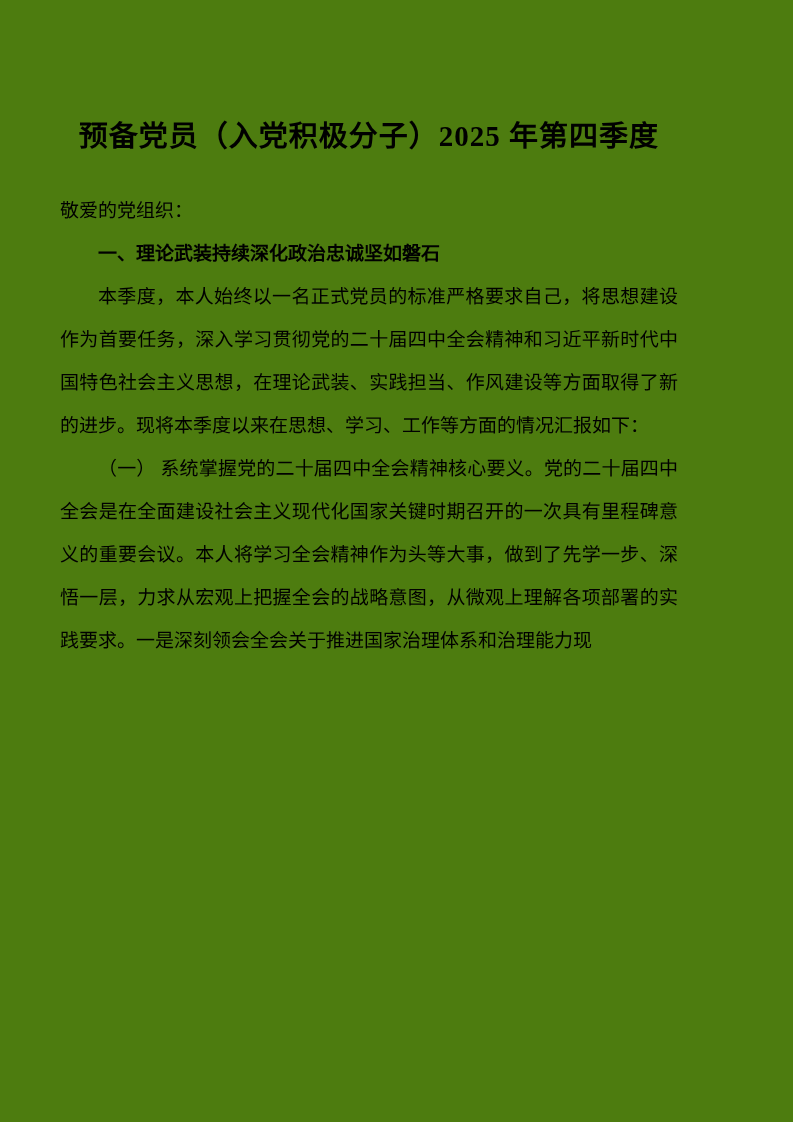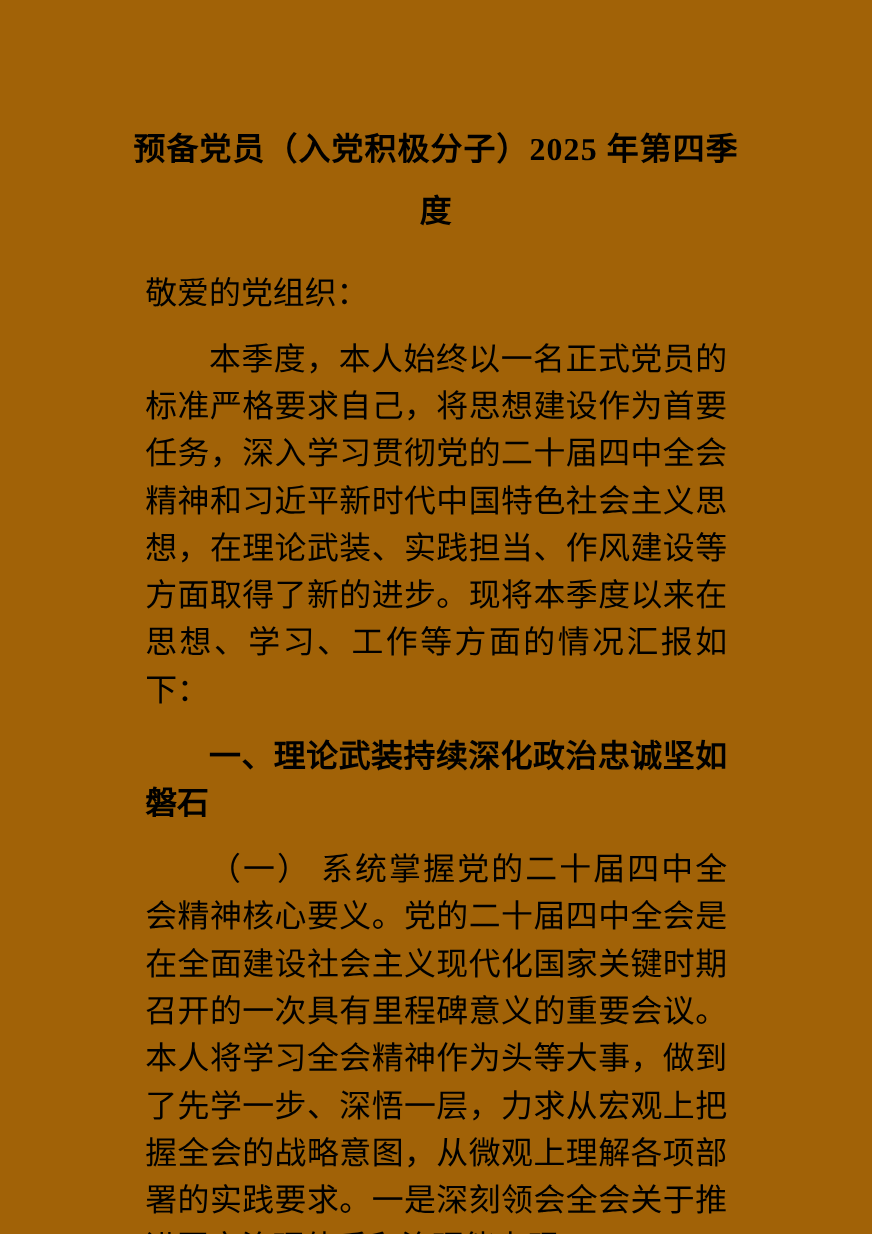--- a/index.html
+++ b/index.html
@@ -11,38 +11,38 @@
     width: 793px;
     height: 1122px;
     overflow: hidden;
     color: #000000;
     font-family: "Liberation Serif", "DejaVu Serif", serif;
   }
   .page {
     box-sizing: border-box;
     width: 793px;
     height: 1122px;
-    padding: 108px 115px 0 115px;
-    background: #a16207;
+    padding: 108px 115px 0 60px;
+    background: #4d7c0f;
   }
   .doc-title {
     margin: 0 0 24px 0;
     font-size: 29px;
     font-weight: 700;
     line-height: 57px;
     text-align: center;
     letter-spacing: 1px;
     font-family: "Liberation Serif", "DejaVu Serif", serif;
   }
   .doc-title .title-line {
     display: block;
   }
   .block {
-    margin: 17px;
-    font-size: 29px;
+    margin: 0;
+    font-size: 19px;
     line-height: 43px;
     text-align: justify;
     text-justify: inter-ideograph;
     font-weight: 400;
   }
   .salutation {
     text-indent: 0;
   }
   .para {
     text-indent: 2em;
@@ -56,20 +56,20 @@
 <body>
 
 <div class="page">
 
   <h1 class="doc-title">
     <span class="title-line">预备党员（入党积极分子）2025 年第四季度</span>
   </h1>
 
   <p class="block salutation">敬爱的党组织：</p>
 
+  <p class="block heading">一、理论武装持续深化政治忠诚坚如磐石</p>
+
   <p class="block para">本季度，本人始终以一名正式党员的标准严格要求自己，将思想建设作为首要任务，深入学习贯彻党的二十届四中全会精神和习近平新时代中国特色社会主义思想，在理论武装、实践担当、作风建设等方面取得了新的进步。现将本季度以来在思想、学习、工作等方面的情况汇报如下：</p>
-
-  <p class="block heading">一、理论武装持续深化政治忠诚坚如磐石</p>
 
 
   <p class="block para">（一） 系统掌握党的二十届四中全会精神核心要义。党的二十届四中全会是在全面建设社会主义现代化国家关键时期召开的一次具有里程碑意义的重要会议。本人将学习全会精神作为头等大事，做到了先学一步、深悟一层，力求从宏观上把握全会的战略意图，从微观上理解各项部署的实践要求。一是深刻领会全会关于推进国家治理体系和治理能力现</p>
 
 </div>
 
 </body></html>

